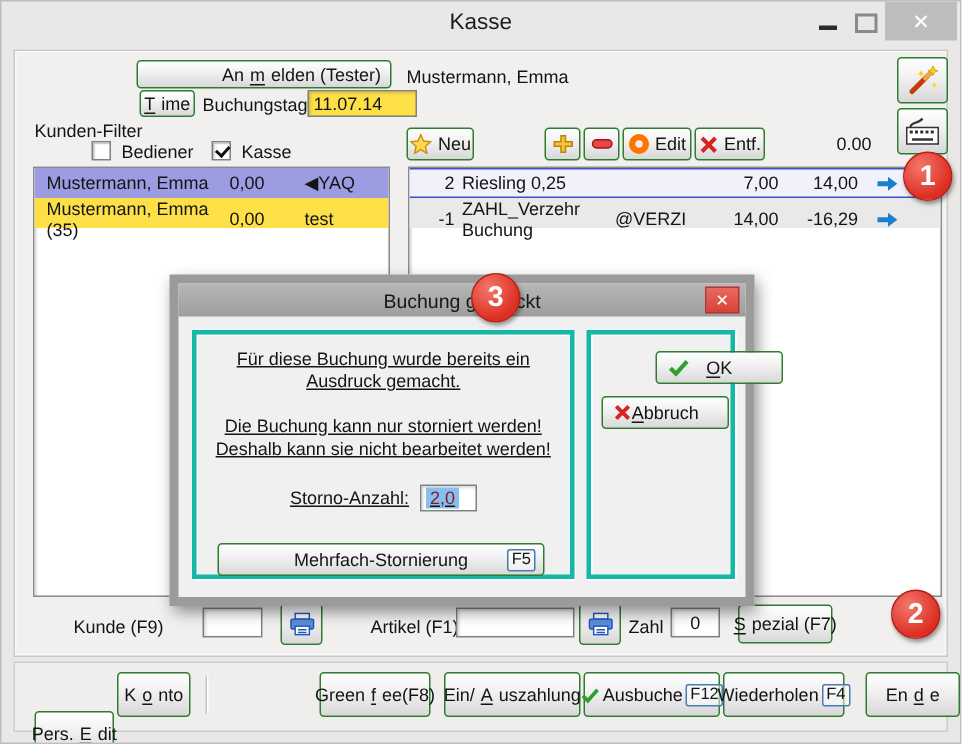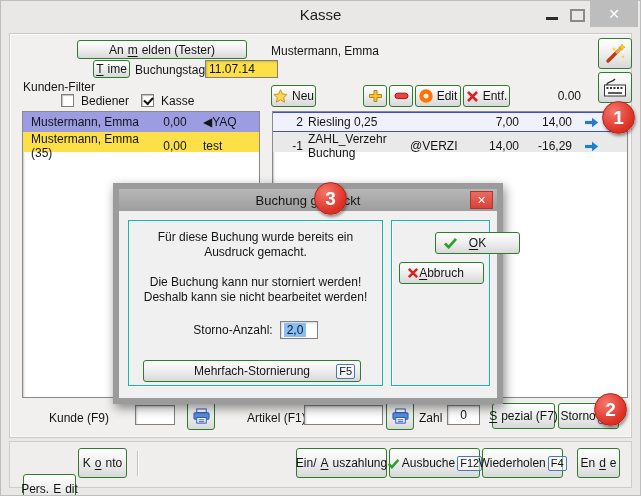--- a/index.html
+++ b/index.html
@@ -36,43 +36,43 @@
   
   .checkbox{position:absolute;width:13px;height:13px;background:#fff;border:1px solid #808080;
     box-shadow:inset 1px 1px 1px rgba(0,0,0,.25);}
   .checkbox.checked::after{content:"";position:absolute;left:2px;top:2px;width:7px;height:4px;
     border-left:2px solid #111;border-bottom:2px solid #111;transform:rotate(-48deg);}
 
   
   .listbox{position:absolute;background:#fff;border:1px solid #8a8a8a;box-shadow:inset 1px 1px 2px rgba(0,0,0,.22);overflow:hidden;}
   .lrow{display:grid;height:20px;align-items:center;font-size:12px;}
   .left-row{grid-template-columns:1fr 44px 50px;padding:0 6px 0 8px;column-gap:6px;}
-  .left-row .amt{text-align:center;}
+  .left-row .amt{text-align:left;}
   .row-sel-left{background:#9c9ce2;}
   .row-green{background:#fde047;}
   .right-row{grid-template-columns:24px 1fr 58px 46px 48px 22px;padding:0 28px 0 6px;column-gap:5px;}
   .right-row .num{text-align:right;}
   .row-sel-right{background:#f1f1fb;border-top:1px solid #4150c4;border-bottom:1px solid #4150c4;}
   .row-gray{background:#e9e9e9;}
   .arrow-cell{display:flex;justify-content:flex-end;align-items:center;}
 
   
   .dialog{position:absolute;left:112px;top:182px;width:390px;height:221px;background:#f0f0f0;
     border:6px solid #9b9b9b;box-shadow:2px 4px 10px rgba(0,0,0,.45);}
   .dlg-titlebar{position:absolute;left:0;top:0;width:100%;height:22px;background:linear-gradient(#b7b7b7,#9d9d9d);
     display:flex;align-items:center;justify-content:center;font-size:13px;color:#161616;}
   .dlg-close{position:absolute;right:4px;top:2px;width:23px;height:18px;background:linear-gradient(#ea6a60,#d84238);
     border:1px solid #b0352c;display:flex;align-items:center;justify-content:center;}
   .dlg-close::after{content:"✕";color:#fff;font-size:11px;font-weight:bold;}
-  .groupbox{position:absolute;border:1px solid #14b8a6;box-shadow:inset 1px 1px 0 #fff,1px 1px 0 #fff;background:#f0f0f0;}
+  .groupbox{position:absolute;border:3px solid #14b8a6;box-shadow:inset 1px 1px 0 #fff,1px 1px 0 #fff;background:#f0f0f0;text-decoration:underline;}
   .msg{margin:0;text-align:center;line-height:15px;font-size:12px;}
   .storno-row{display:flex;justify-content:center;align-items:center;gap:7px;margin-top:16px;}
   .storno-field{width:38px;height:18px;background:#fff;border:1px solid #808080;box-shadow:inset 1px 1px 2px rgba(0,0,0,.18);
     display:flex;align-items:center;padding-left:3px;}
-  .sel-text{background:#8abdf0;color:#0f172a;padding:0 3px;font-size:12px;line-height:14px;}
+  .sel-text{background:#8abdf0;color:#7f1d1d;padding:0 3px;font-size:12px;line-height:14px;}
 
   
   .badge{position:absolute;width:33px;height:33px;border-radius:50%;
     background:radial-gradient(circle at 35% 30%,#f3776b,#dd2e22 70%);
     border:1px solid #b22117;color:#fff;font-size:19px;font-weight:bold;
     display:flex;align-items:center;justify-content:center;box-shadow:1px 2px 3px rgba(0,0,0,.4);z-index:40;}
 
   .divider{position:absolute;width:2px;border-left:1px solid #c2c2c2;border-right:1px solid #fff;}
   svg{display:block;}
 </style>
@@ -85,21 +85,21 @@
     <div class="win-title">Kasse</div>
     <div class="min-btn"><span></span></div>
     <div class="max-btn"><span></span></div>
     <div class="close-btn">
         <span></span>
       </div>
   </div>
 
   <div class="main-panel"></div>
 
-  <button class="btn" style="left:76px;top:39px;width:170px;height:19px;">An<u>m</u>elden (Tester)</button>
+  <button class="btn" style="left:90px;top:39px;width:170px;height:19px;justify-content:flex-end;">An<u>m</u>elden (Tester)</button>
   <div class="label" style="left:270px;top:43px;">Mustermann, Emma</div>
 
   <button class="btn" style="left:597px;top:37px;width:34px;height:31px;">
     <span>
       <svg width="22" height="22" viewBox="0 0 22 22">
         <line x1="4" y1="18" x2="14" y2="8" stroke="#c23b10" stroke-width="3.4" stroke-linecap="round"></line>
         <line x1="13" y1="9" x2="17" y2="5" stroke="#e8a54a" stroke-width="3.4" stroke-linecap="round"></line>
         <path d="M18 1 l1 2.2 2.2 1 -2.2 1 -1 2.2 -1 -2.2 -2.2 -1 2.2 -1z" fill="#ffd400" stroke="#c89010" stroke-width=".5"></path>
         <path d="M10 4 l.7 1.4 1.4 .7 -1.4 .7 -.7 1.4 -.7 -1.4 -1.4 -.7 1.4 -.7z" fill="#ffd400"></path>
         <path d="M19 12 l.6 1.2 1.2 .6 -1.2 .6 -.6 1.2 -.6 -1.2 -1.2 -.6 1.2 -.6z" fill="#ffd400"></path>
@@ -238,44 +238,41 @@
           <rect x="2" y="5" width="16" height="7" rx="1" fill="#5b8dd9" stroke="#2255bb"></rect>
           <rect x="5" y="10" width="10" height="6" fill="#fff" stroke="#2255bb"></rect>
           <line x1="7" y1="12.5" x2="13" y2="12.5" stroke="#2255bb"></line>
           <line x1="7" y1="14.5" x2="13" y2="14.5" stroke="#2255bb"></line>
         </svg>
     </span>
   </button>
   <div class="label" style="left:418px;top:410px;">Zahl</div>
   <input class="field" style="left: 446px; top: 404px; width: 33px; height: 20px; text-align: center;" value="0">
   <button class="btn" style="left:491px;top:402px;width:63px;height:26px;"><u>S</u>pezial (F7)</button>
-  <button class="btn" style="left:557px;top:402px;width:61px;height:26px;gap:2px;">
-    <span>Storno</span>
-    <span class="keybox">F5</span>
-  </button>
 
   <div class="footer-panel"></div>
   <button class="btn" style="left:22px;top:473px;width:53px;height:30px;">Pers.<u>E</u>dit</button>
   <button class="btn" style="left:77px;top:447px;width:49px;height:30px;">K<u>o</u>nto</button>
   <div class="divider" style="left:136px;top:450px;height:25px;"></div>
+  <button class="btn" style="left:212px;top:447px;width:74px;height:30px;">Green<u>f</u>ee(F8)</button>
   <button class="btn" style="left:295px;top:447px;width:91px;height:30px;">Ein/<u>A</u>uszahlung</button>
   <button class="btn" style="left:388px;top:447px;width:91px;height:30px;gap:2px;">
     <span>
       <svg width="13" height="11" viewBox="0 0 16 13">
           <path d="M2 7 L6 11 L14 2" fill="none" stroke="#2ea02e" stroke-width="3"></path>
         </svg>
     </span>
     <span>Ausbuche</span>
     <span class="keybox">F12</span>
   </button>
   <button class="btn" style="left:481px;top:447px;width:81px;height:30px;gap:2px;">
     <span>Wiederholen</span>
     <span class="keybox">F4</span>
   </button>
-  <button class="btn" style="left:576px;top:447px;width:43px;height:30px;">En<u>d</u>e</button>
+  <button class="btn" style="left:576px;top:447px;width:63px;height:30px;">En<u>d</u>e</button>
 
   <div class="dialog">
     <div class="dlg-titlebar">
       <span>Buchung gedruckt</span>
     </div>
     <div class="dlg-close">
         <span></span>
       </div>
 
     <div class="groupbox" style="left:9px;top:31px;width:255px;height:166px;">

